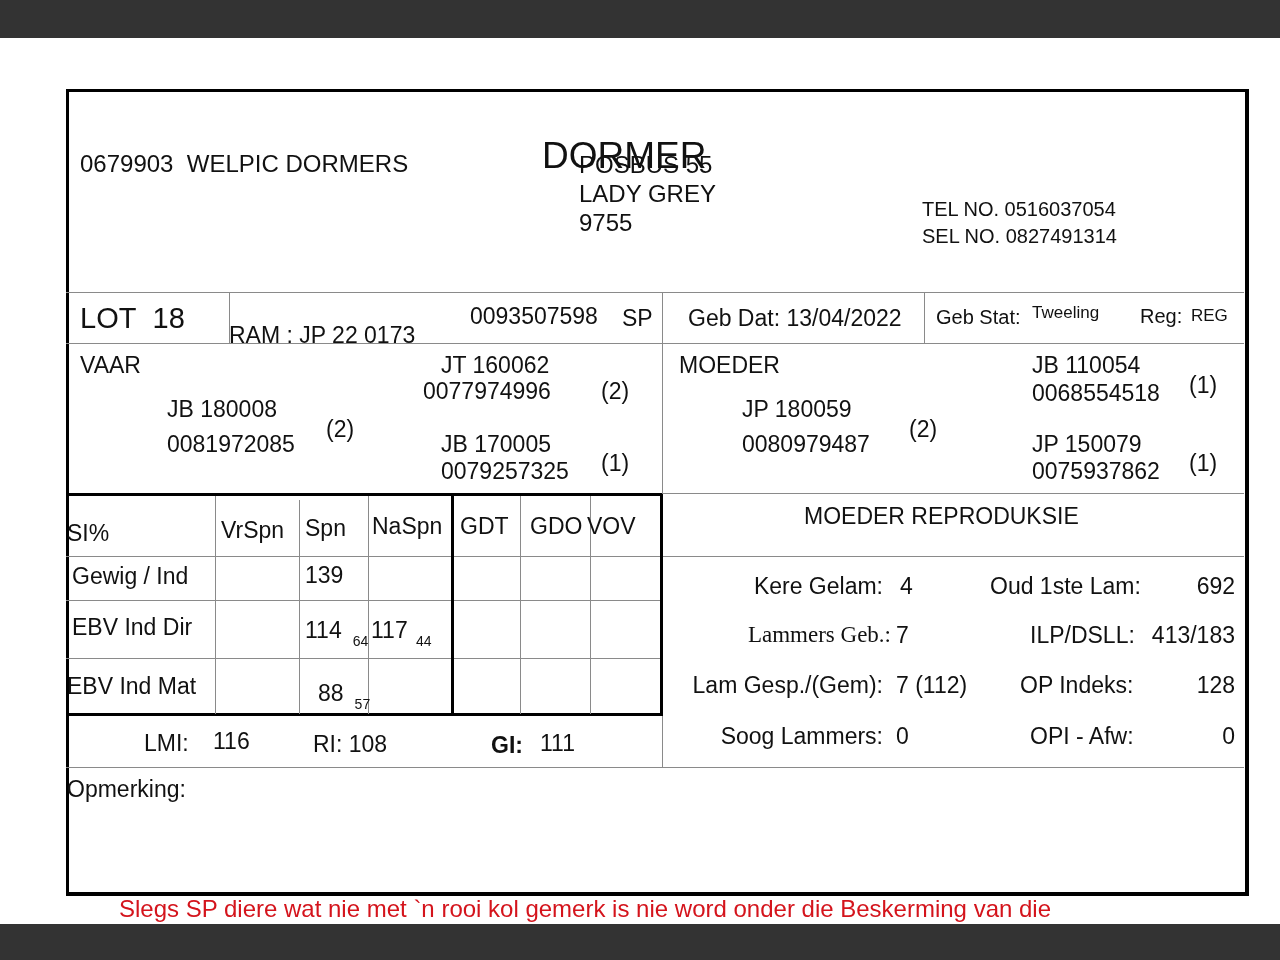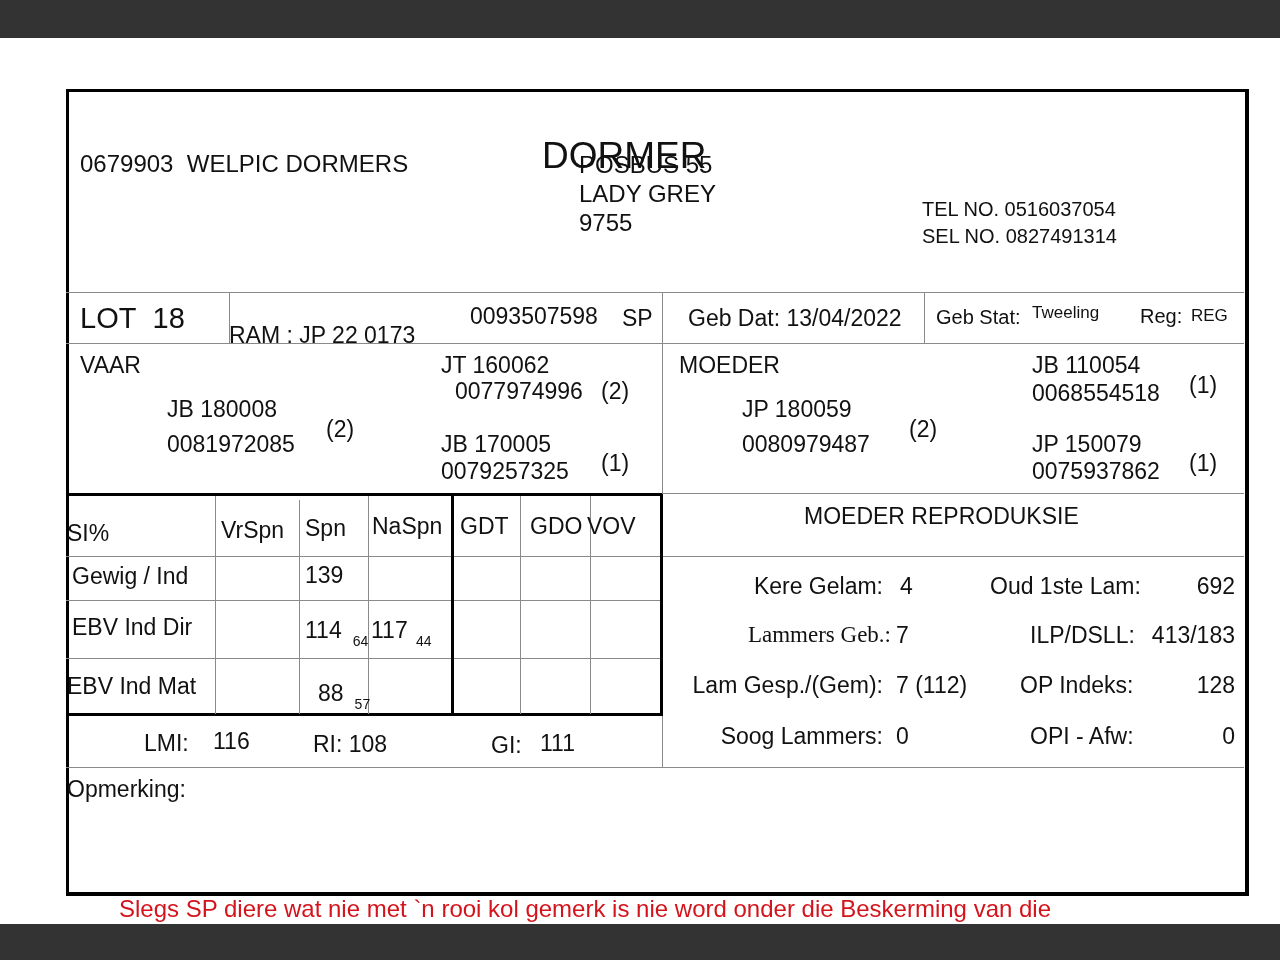--- a/index.html
+++ b/index.html
@@ -75,21 +75,21 @@
 <div class="abs t20" style="left:936px; top:306px;">Geb Stat:</div>
 <div class="abs t21" style="left:1032px; top:303px;">Tweeling</div>
 <div class="abs t20" style="left:1140px; top:305px;">Reg:</div>
 <div class="abs t21" style="left:1191px; top:306px;">REG</div>
 
 <div class="abs t23" style="left:80px; top:352px;">VAAR</div>
 <div class="abs t23" style="left:167px; top:396px;">JB  180008</div>
 <div class="abs t23" style="left:167px; top:431px;">0081972085</div>
 <div class="abs t23" style="left:326px; top:416px;">(2)</div>
 <div class="abs t23" style="left:441px; top:352px;">JT  160062</div>
-<div class="abs t23" style="left:455px; top:378px;">0077974996</div>
+<div class="abs t23" style="left:423px; top:378px;">0077974996</div>
 <div class="abs t23" style="left:601px; top:378px;">(2)</div>
 <div class="abs t23" style="left:441px; top:431px;">JB  170005</div>
 <div class="abs t23" style="left:441px; top:458px;">0079257325</div>
 <div class="abs t23" style="left:601px; top:450px;">(1)</div>
 
 <div class="abs t23" style="left:679px; top:352px;">MOEDER</div>
 <div class="abs t23" style="left:742px; top:396px;">JP  180059</div>
 <div class="abs t23" style="left:742px; top:431px;">0080979487</div>
 <div class="abs t23" style="left:909px; top:416px;">(2)</div>
 <div class="abs t23" style="left:1032px; top:352px;">JB  110054</div>
@@ -138,21 +138,21 @@
 <div class="abs t23" style="left:318px; top:680px;">
   <span>88</span><span class="sub">57</span>
 </div>
 
 <div class="abs t23" style="left:144px; top:730px;">LMI:</div>
 <div class="abs t23" style="left:213px; top:728px;">116</div>
 <div class="abs t23" style="left:313px; top:731px;">
   <span>RI:</span>
   <span>108</span>
 </div>
-<div class="abs t23" style="left:491px; top:732px;">GI:</div>
+<div class="abs t23" style="left:491px; top:732px;font-weight:bold;">GI:</div>
 <div class="abs t23" style="left:540px; top:730px;">111</div>
 
 <div class="abs t23" style="left:804px; top:503px;">MOEDER REPRODUKSIE</div>
 
 <div class="abs t23 right" style="left:662px; width:221px; top:573px;">Kere Gelam:</div>
 <div class="abs t23" style="left:900px; top:573px;">4</div>
 <div class="abs t23 right" style="left:670px; width:221px; top:622px;font-family:Liberation Serif, serif;">Lammers Geb.:</div>
 <div class="abs t23" style="left:896px; top:622px;">7</div>
 <div class="abs t23 right" style="left:662px; width:221px; top:672px;">Lam Gesp./(Gem):</div>
 <div class="abs t23" style="left:896px; top:672px;">7 (112)</div>

